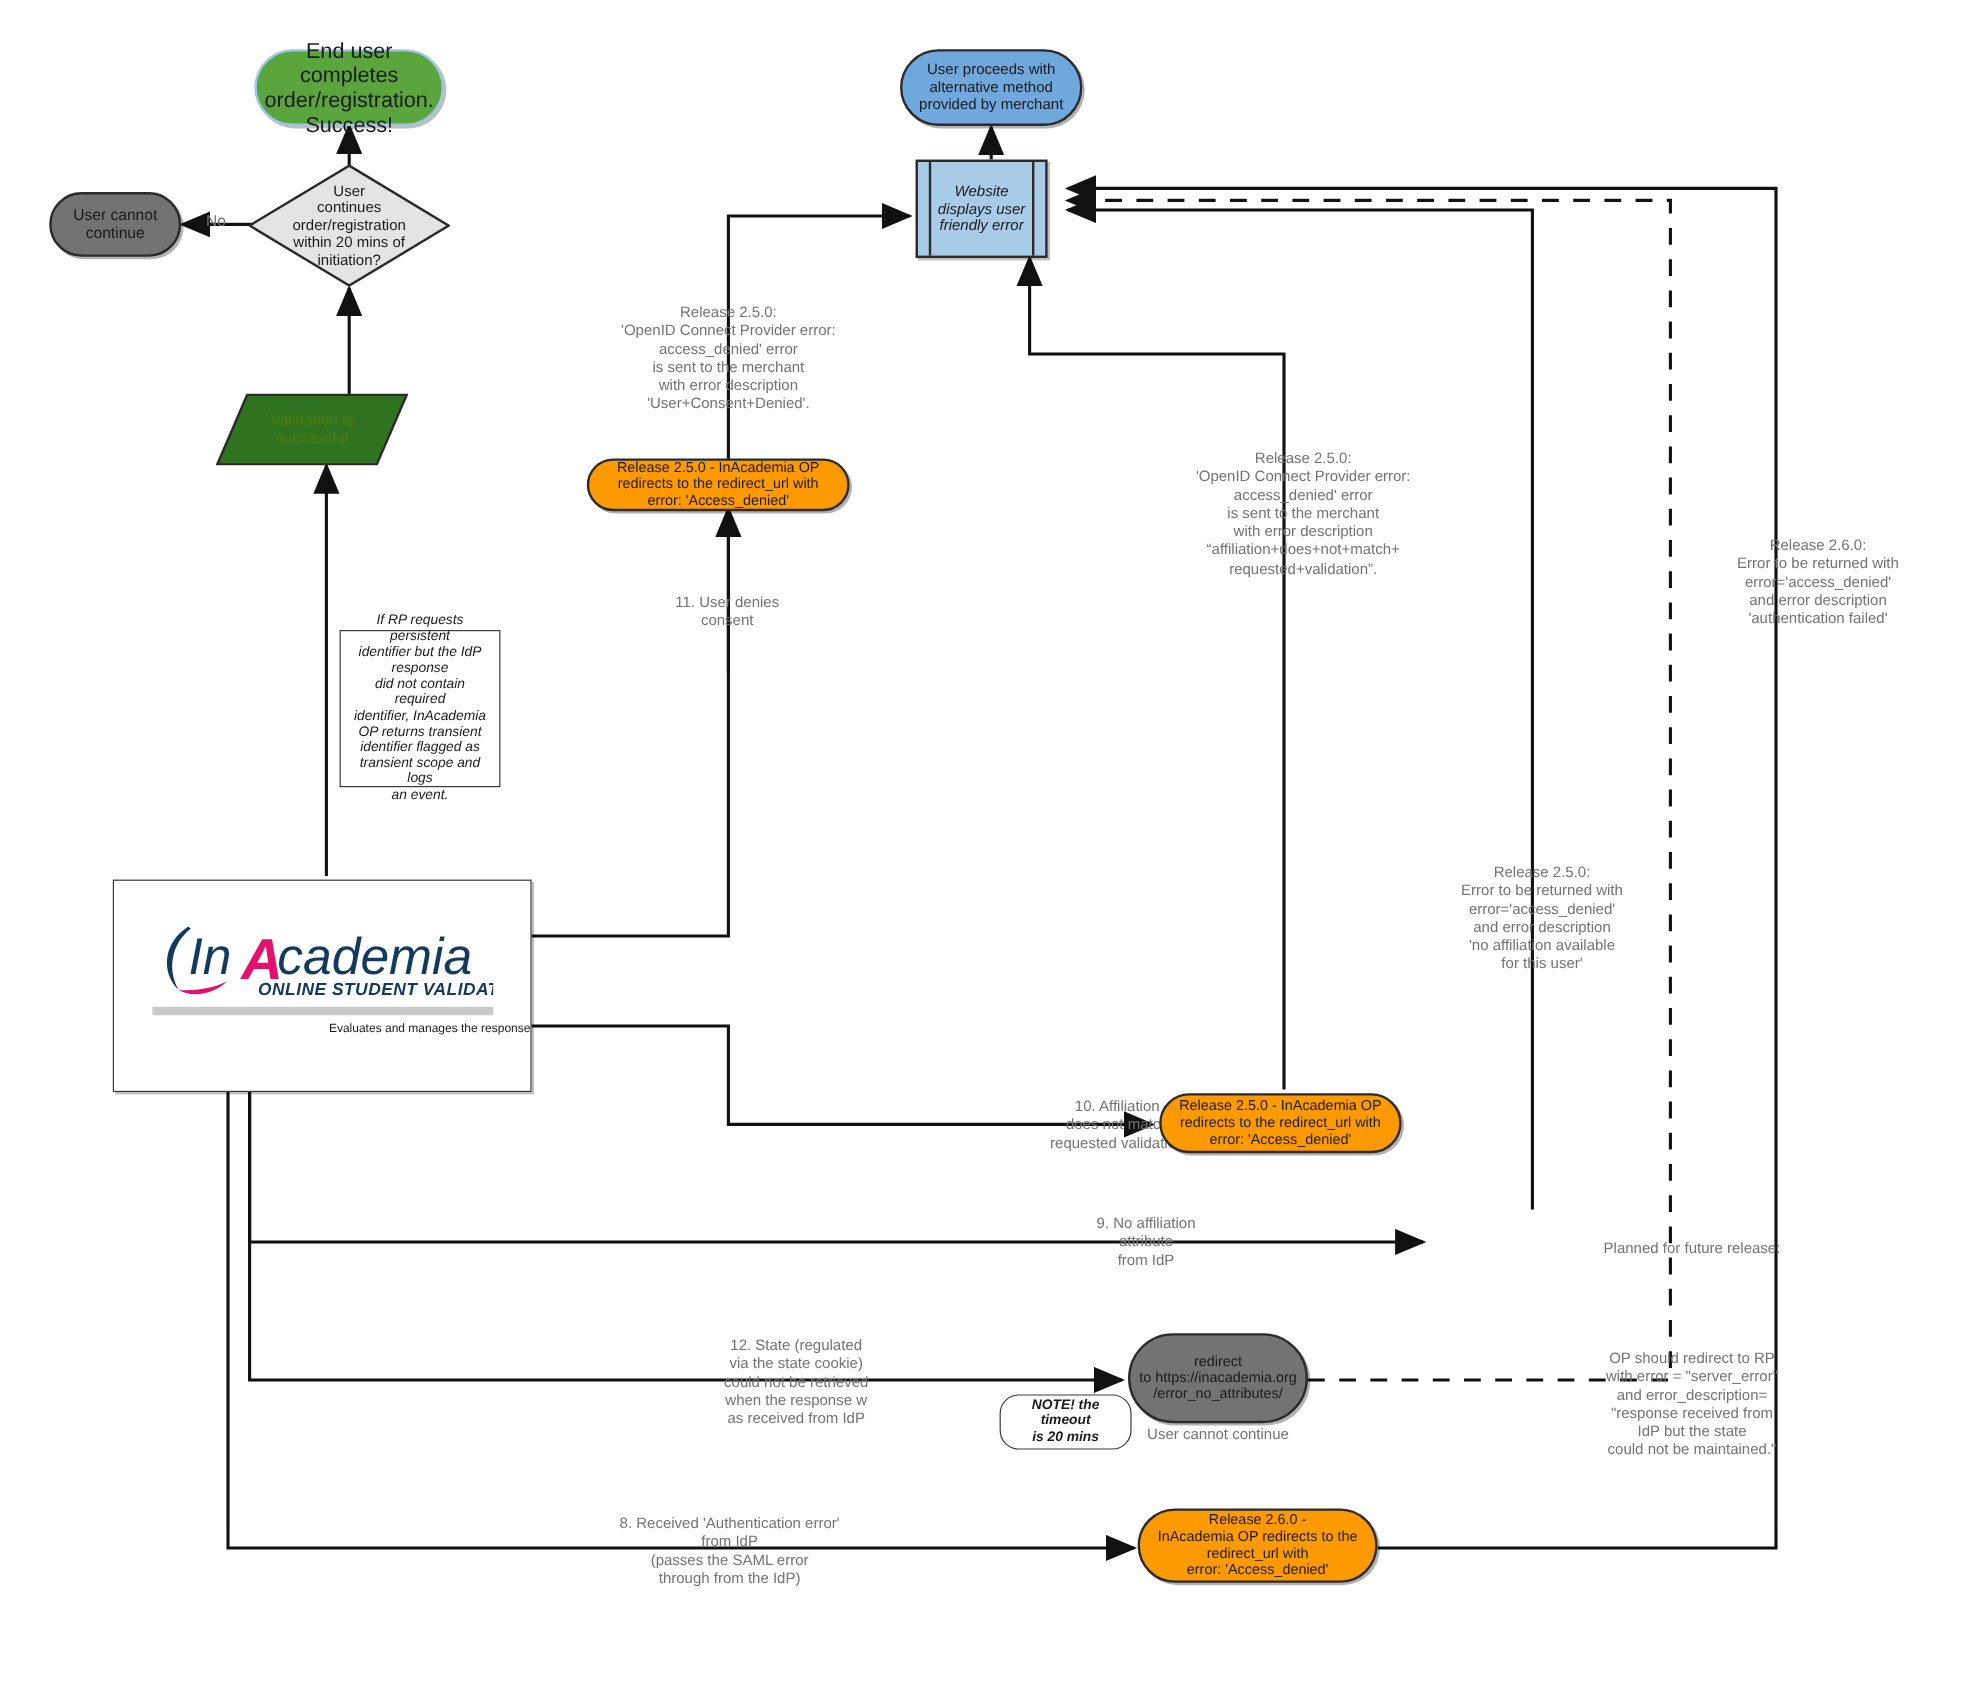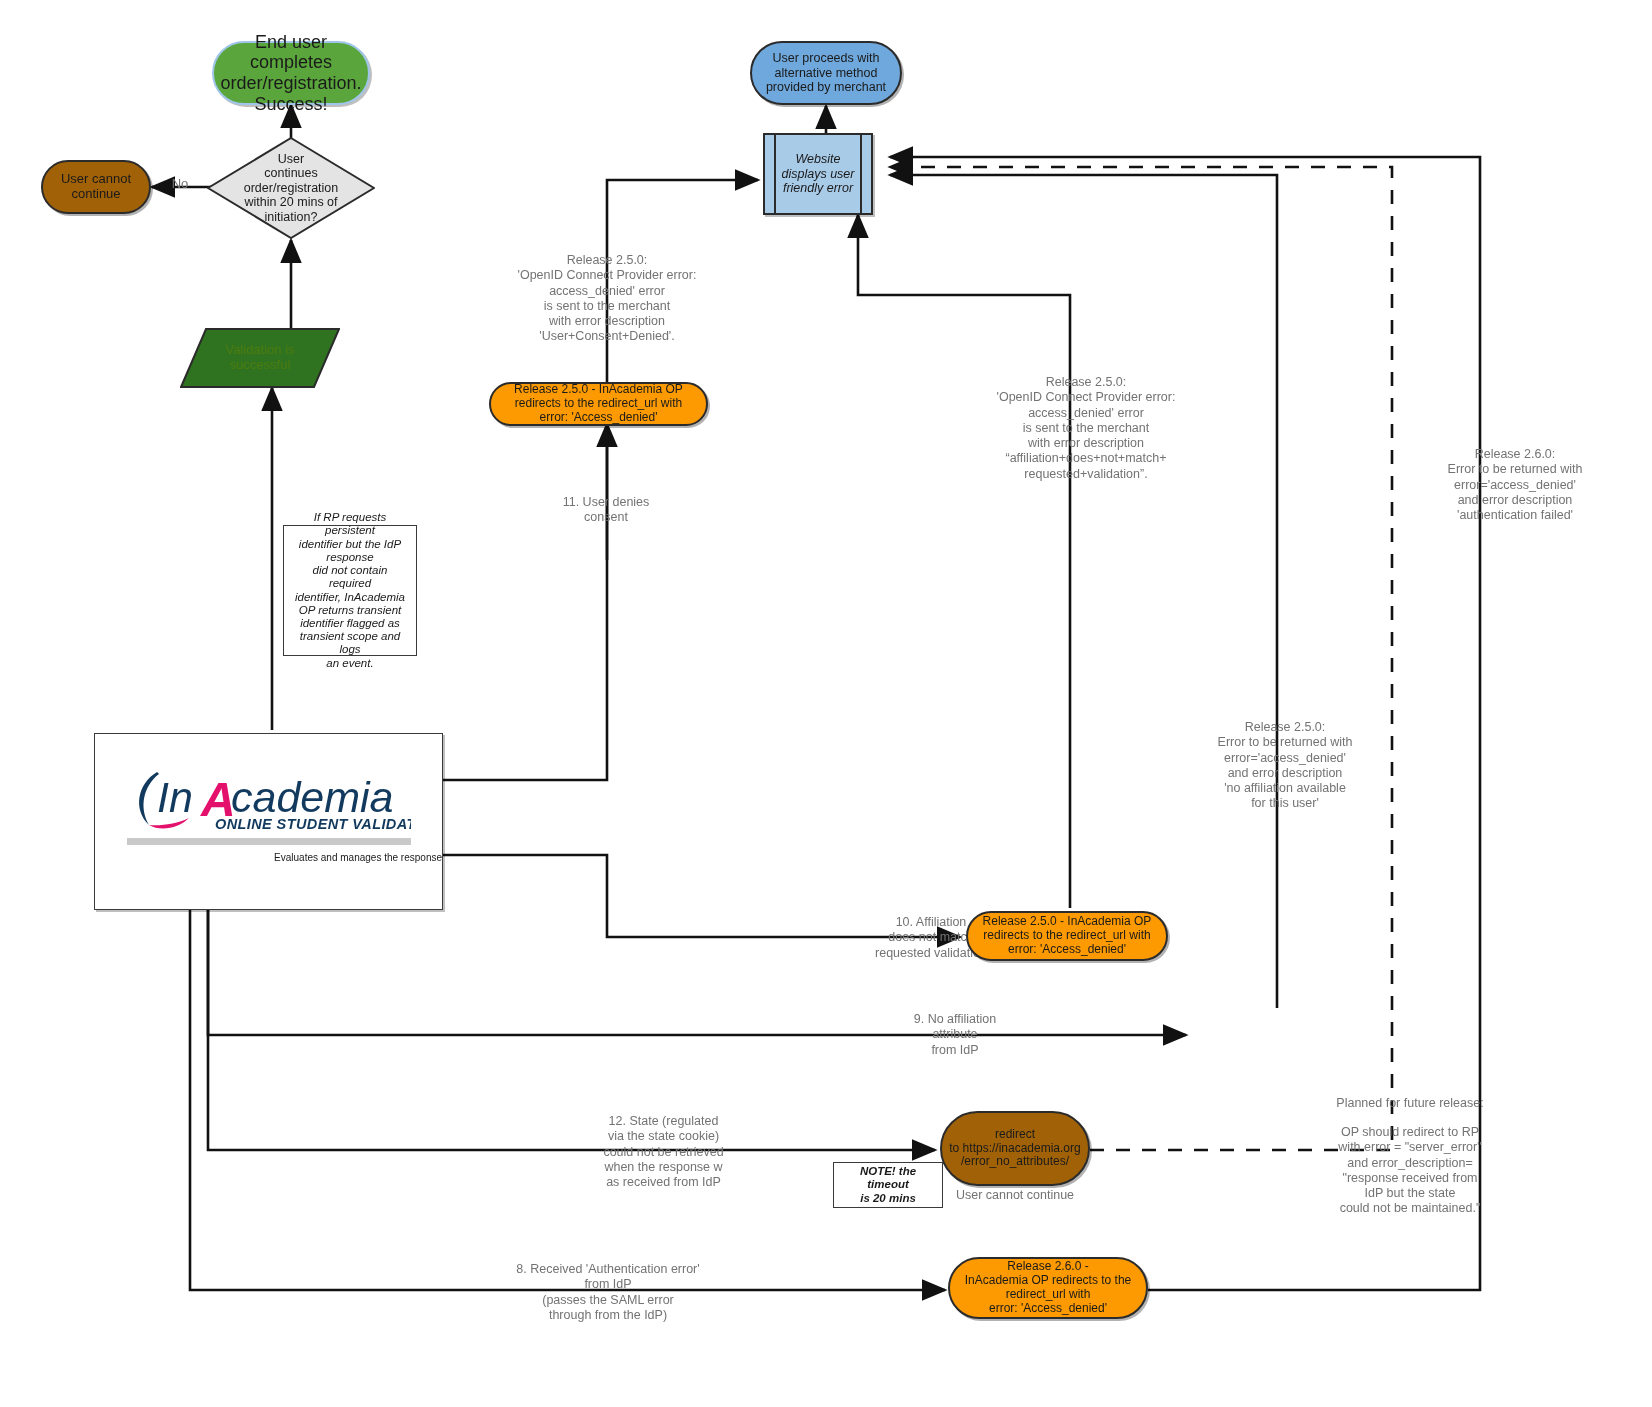--- a/index.html
+++ b/index.html
@@ -3,21 +3,21 @@
 <meta charset="utf-8">
 <style>
   html,body{margin:0;padding:0;background:#ffffff;}
   body{font-family:"Liberation Sans",sans-serif;}
   #canvas{position:relative;width:1652px;height:1407px;background:#fff;overflow:hidden;}
   .node{position:absolute;box-sizing:border-box;display:flex;align-items:center;justify-content:center;text-align:center;color:#1a1a1a;line-height:1.15;}
   .node .lbl{display:block;padding:2px 6px;white-space:pre-line;}
   
   .term{border-radius:999px;border:2px solid #2b2b2b;box-shadow:2px 2px 0 rgba(0,0,0,.30);}
   .term.green{background:#5aa63c;border:2px solid #9fc6e8;box-shadow:2px 2px 0 rgba(0,0,0,.25);}
-  .term.red{background:#a16207;border:2px solid #2b2b2b;}
+  .term.red{background:#737373;border:2px solid #2b2b2b;}
   .term.orange{background:#fd9a01;border:2px solid #2b2b2b;}
   .term.blue{background:#6fa8dc;border:2px solid #2b2b2b;}
   
   .diamond{background:transparent;border:none;}
   .diamond .dshape{position:absolute;left:0;top:0;width:100%;height:100%;}
   .diamond .lbl{position:relative;z-index:2;}
   
   .para{background:transparent;}
   .para .pshape{position:absolute;left:0;top:0;width:100%;height:100%;}
   .para .lbl{position:relative;z-index:2;color:#4d7c0f;}
@@ -202,42 +202,42 @@
     <span class="lbl">Release 2.5.0 - InAcademia OP
 redirects to  the redirect_url with
 error: 'Access_denied'</span>
   </div>
 
   <div class="txt" style="left:880px;top:1012px;width:150px;font-size:12.5px;">9. No affiliation
 attribute
 from IdP</div>
 
 
-  <div class="txt" style="left:1285px;top:1096px;width:250px;font-size:12.5px;">Planned for future release:</div>
+  <div class="txt" style="left:1285px;top:1033px;width:250px;font-size:12.5px;">Planned for future release:</div>
   <div class="txt" style="left:1300px;top:1125px;width:220px;font-size:12.5px;">OP should redirect to RP
 with error = "server_error"
 and error_description=
 "response received from
 IdP but the state
 could not be maintained."</div>
 
   <div class="txt" style="left:566px;top:1114px;width:195px;font-size:12.5px;">12. State (regulated
 via the state cookie)
 could not be retrieved
 when the response w
 as received from IdP</div>
 
   <div class="node term red" style="left:940px;top:1111px;width:150px;height:75px;font-size:12px;flex-direction:column;">
     <span class="lbl">redirect
 to https://inacademia.org
 /error_no_attributes/</span>
   </div>
   <div class="txt" style="left:940px;top:1188px;width:150px;font-size:12.5px;">User cannot continue</div>
 
-  <div class="node note italic" style="left:833px;top:1162px;width:110px;height:46px;font-size:11.5px;font-weight:bold;">
+  <div class="node note italic" style="left:833px;top:1162px;width:110px;height:46px;font-size:11.5px;font-weight:bold;border-radius:16px;">
     <span class="lbl">NOTE! the timeout
 is 20 mins</span>
   </div>
 
   <div class="txt" style="left:478px;top:1262px;width:260px;font-size:12.5px;">8. Received 'Authentication error'
 from IdP
 (passes the SAML error
 through from the IdP)</div>
 
   <div class="node term orange" style="left:948px;top:1257px;width:200px;height:62px;font-size:12px;">

